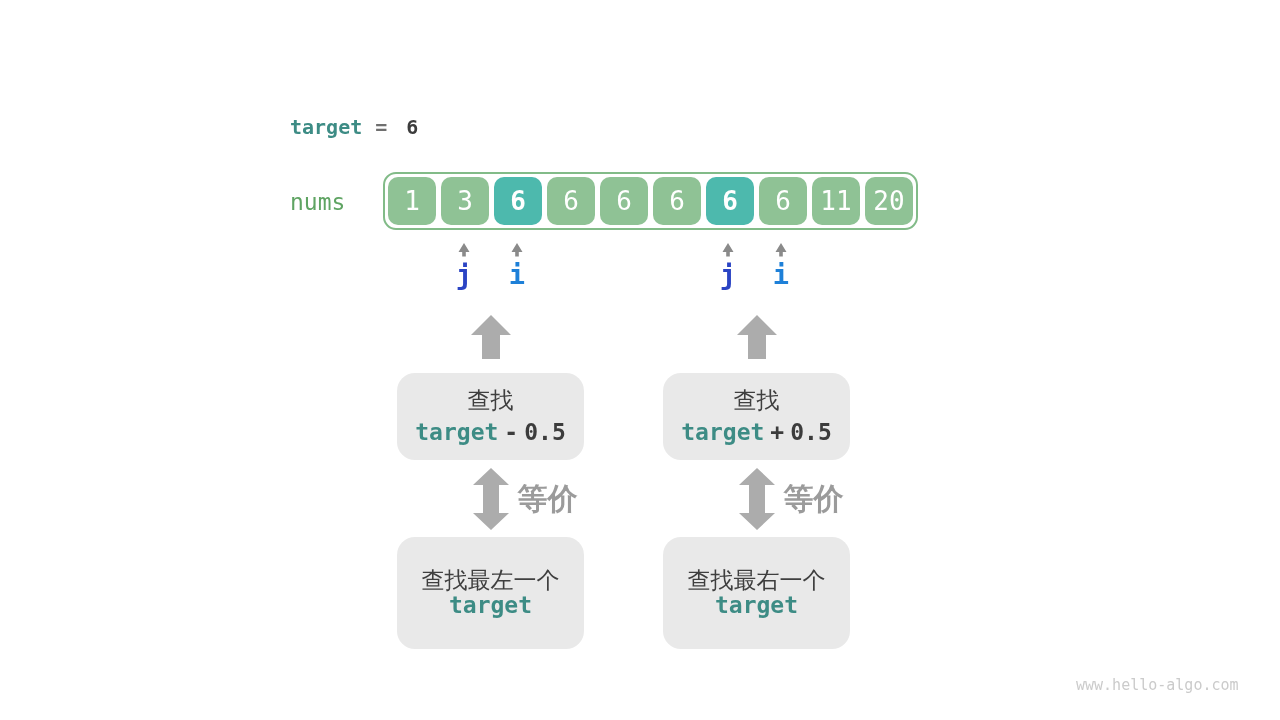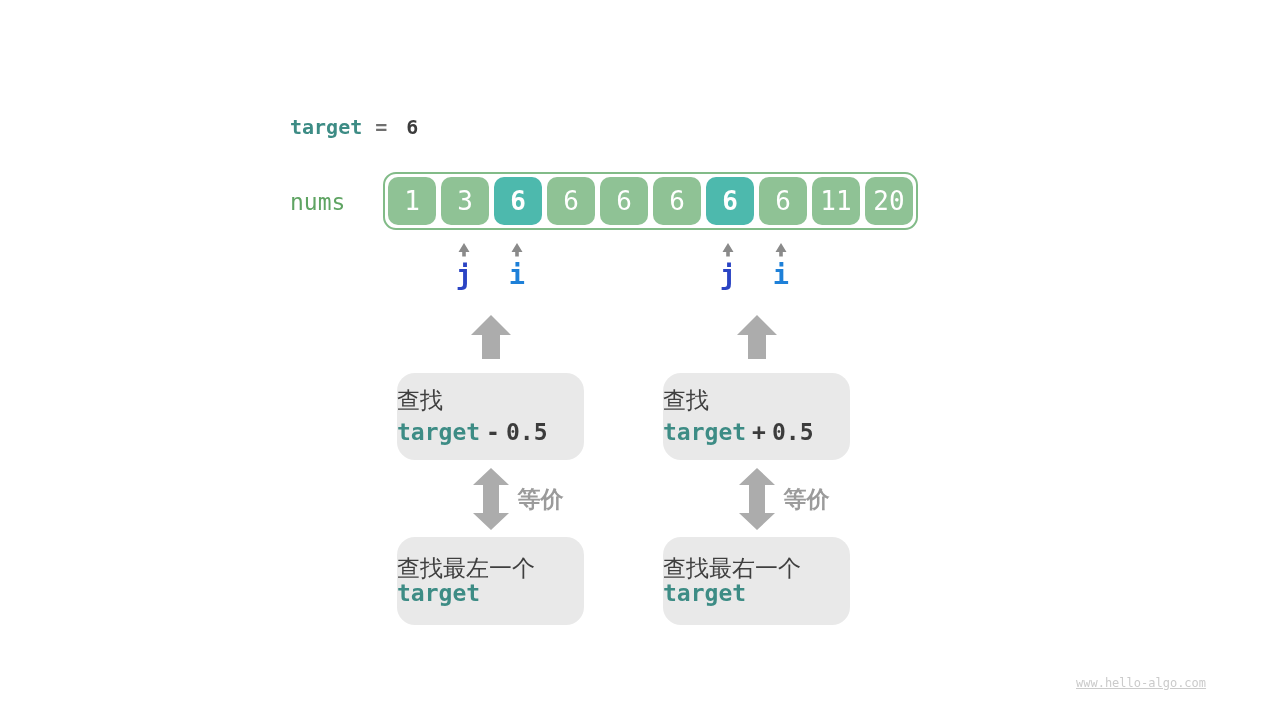--- a/index.html
+++ b/index.html
@@ -43,37 +43,37 @@
   .ptr-i { color: var(--pointer_i); }
 
   
   .col { position: absolute; top: 315px; width: 187px; display: flex; flex-direction: column; align-items: center; }
   .col-left  { left: 397px; }
   .col-right { left: 663px; }
   .arrow-icon path { fill: var(--arrow_gray); }
 
   .proc-box, .result-box {
     width: 187px; background: var(--box_bg); border-radius: 18px;
-    display: flex; flex-direction: column; align-items: flex-start; justify-content: center;
+    display: flex; flex-direction: column; align-items: center; justify-content: center;
   }
   .proc-box  { height: 87px; margin-top: 14px; gap: 7px; }
-  .result-box { height: 88px; margin-top: 7px; gap: 0; }
+  .result-box { height: 112px; margin-top: 7px; gap: 0; }
   .cn { font-size: 23px; color: var(--cn_text); line-height: 1.1; }
   .codeline { display: flex; gap: 6px; font-size: 23px; font-weight: 700; line-height: 1.1; }
   .codeline .t { color: var(--teal); }
   .codeline .d { color: var(--dark); }
 
   .equiv-row { position: relative; height: 62px; margin-top: 8px; width: 187px; }
   .equiv-row svg { position: absolute; left: 50%; transform: translateX(-50%); top: 0; }
   .equiv-label {
     position: absolute; left: calc(50% + 27px); top: 50%; transform: translateY(-50%);
-    font-size: 23px; font-weight: 700; color: var(--equiv_gray); white-space: nowrap; font-family: Liberation Mono, monospace;
+    font-size: 30px; font-weight: 700; color: var(--equiv_gray); white-space: nowrap; font-family: Liberation Mono, monospace;
   }
 
-  .watermark { position: absolute; left: 1076px; top: 676px; font-size: 12px; color: var(--watermark_gray); text-decoration: underline; }
+  .watermark { position: absolute; left: 1076px; top: 676px; font-size: 15px; color: var(--watermark_gray); }
 </style>
 </head>
 <body>
 
 <div class="canvas">
 
   <div class="target-line code">
     <span class="kw">target</span><span class="eq">=</span><span class="val">6</span>
   </div>
 

